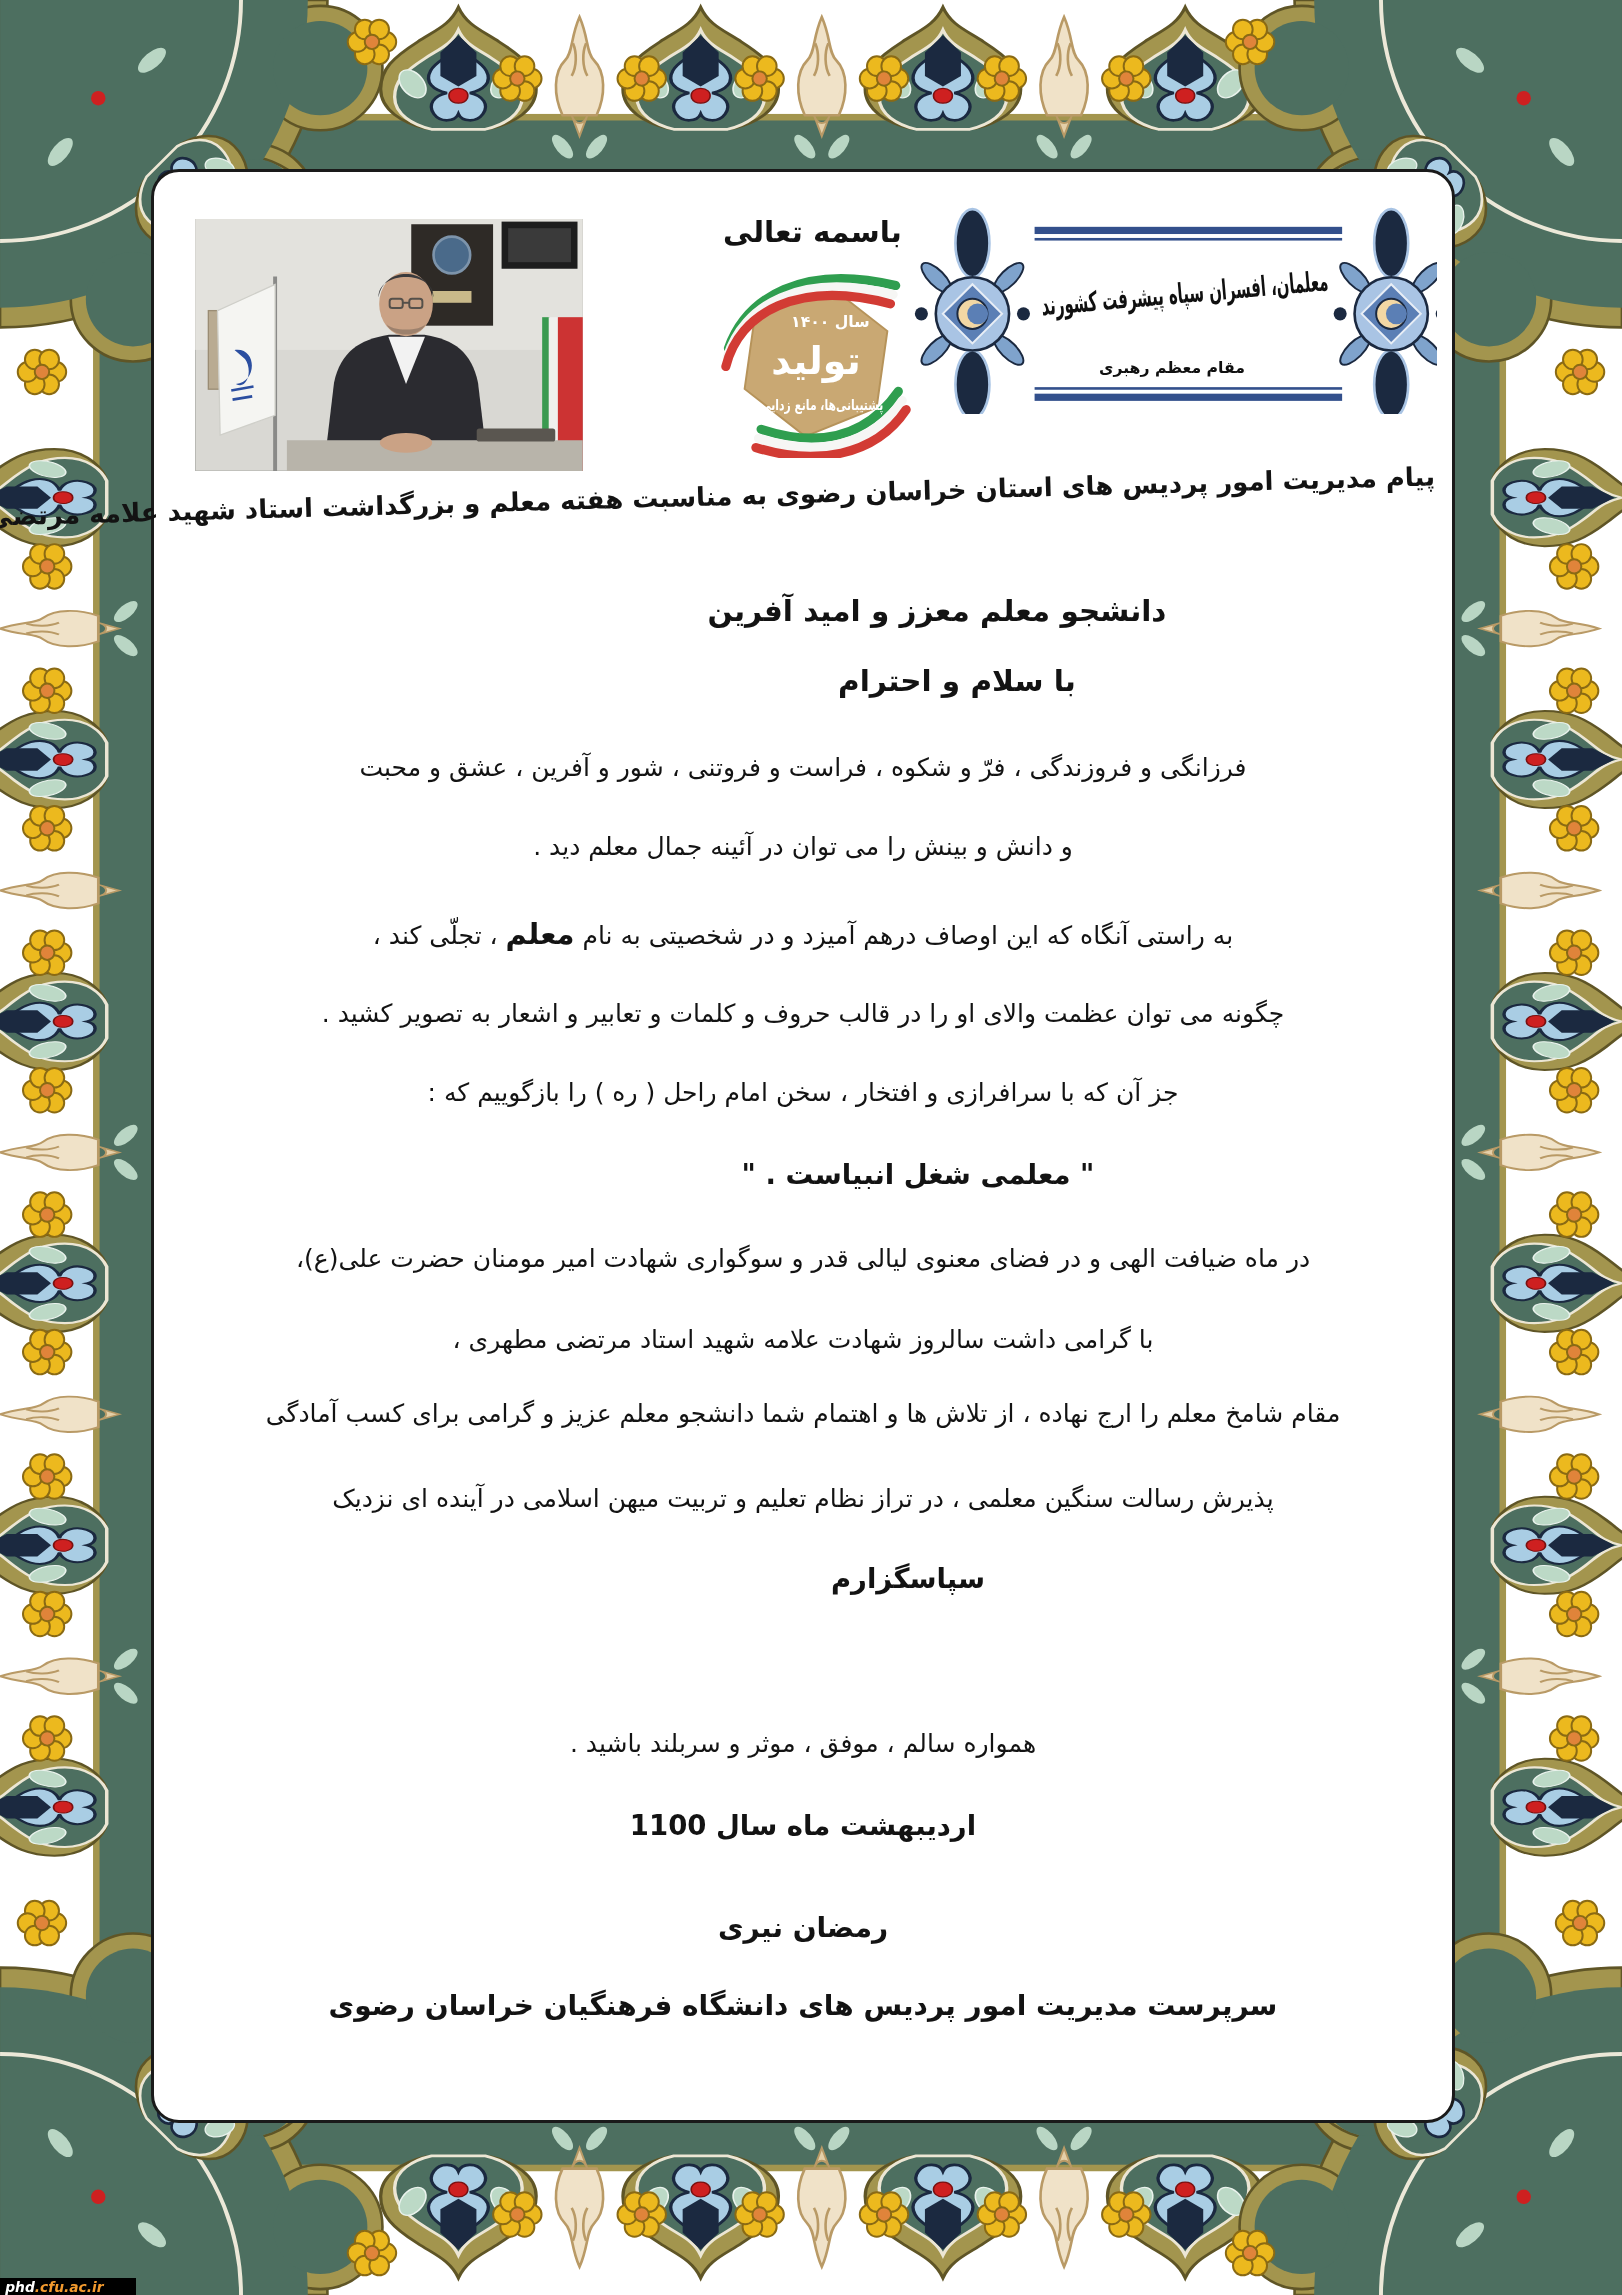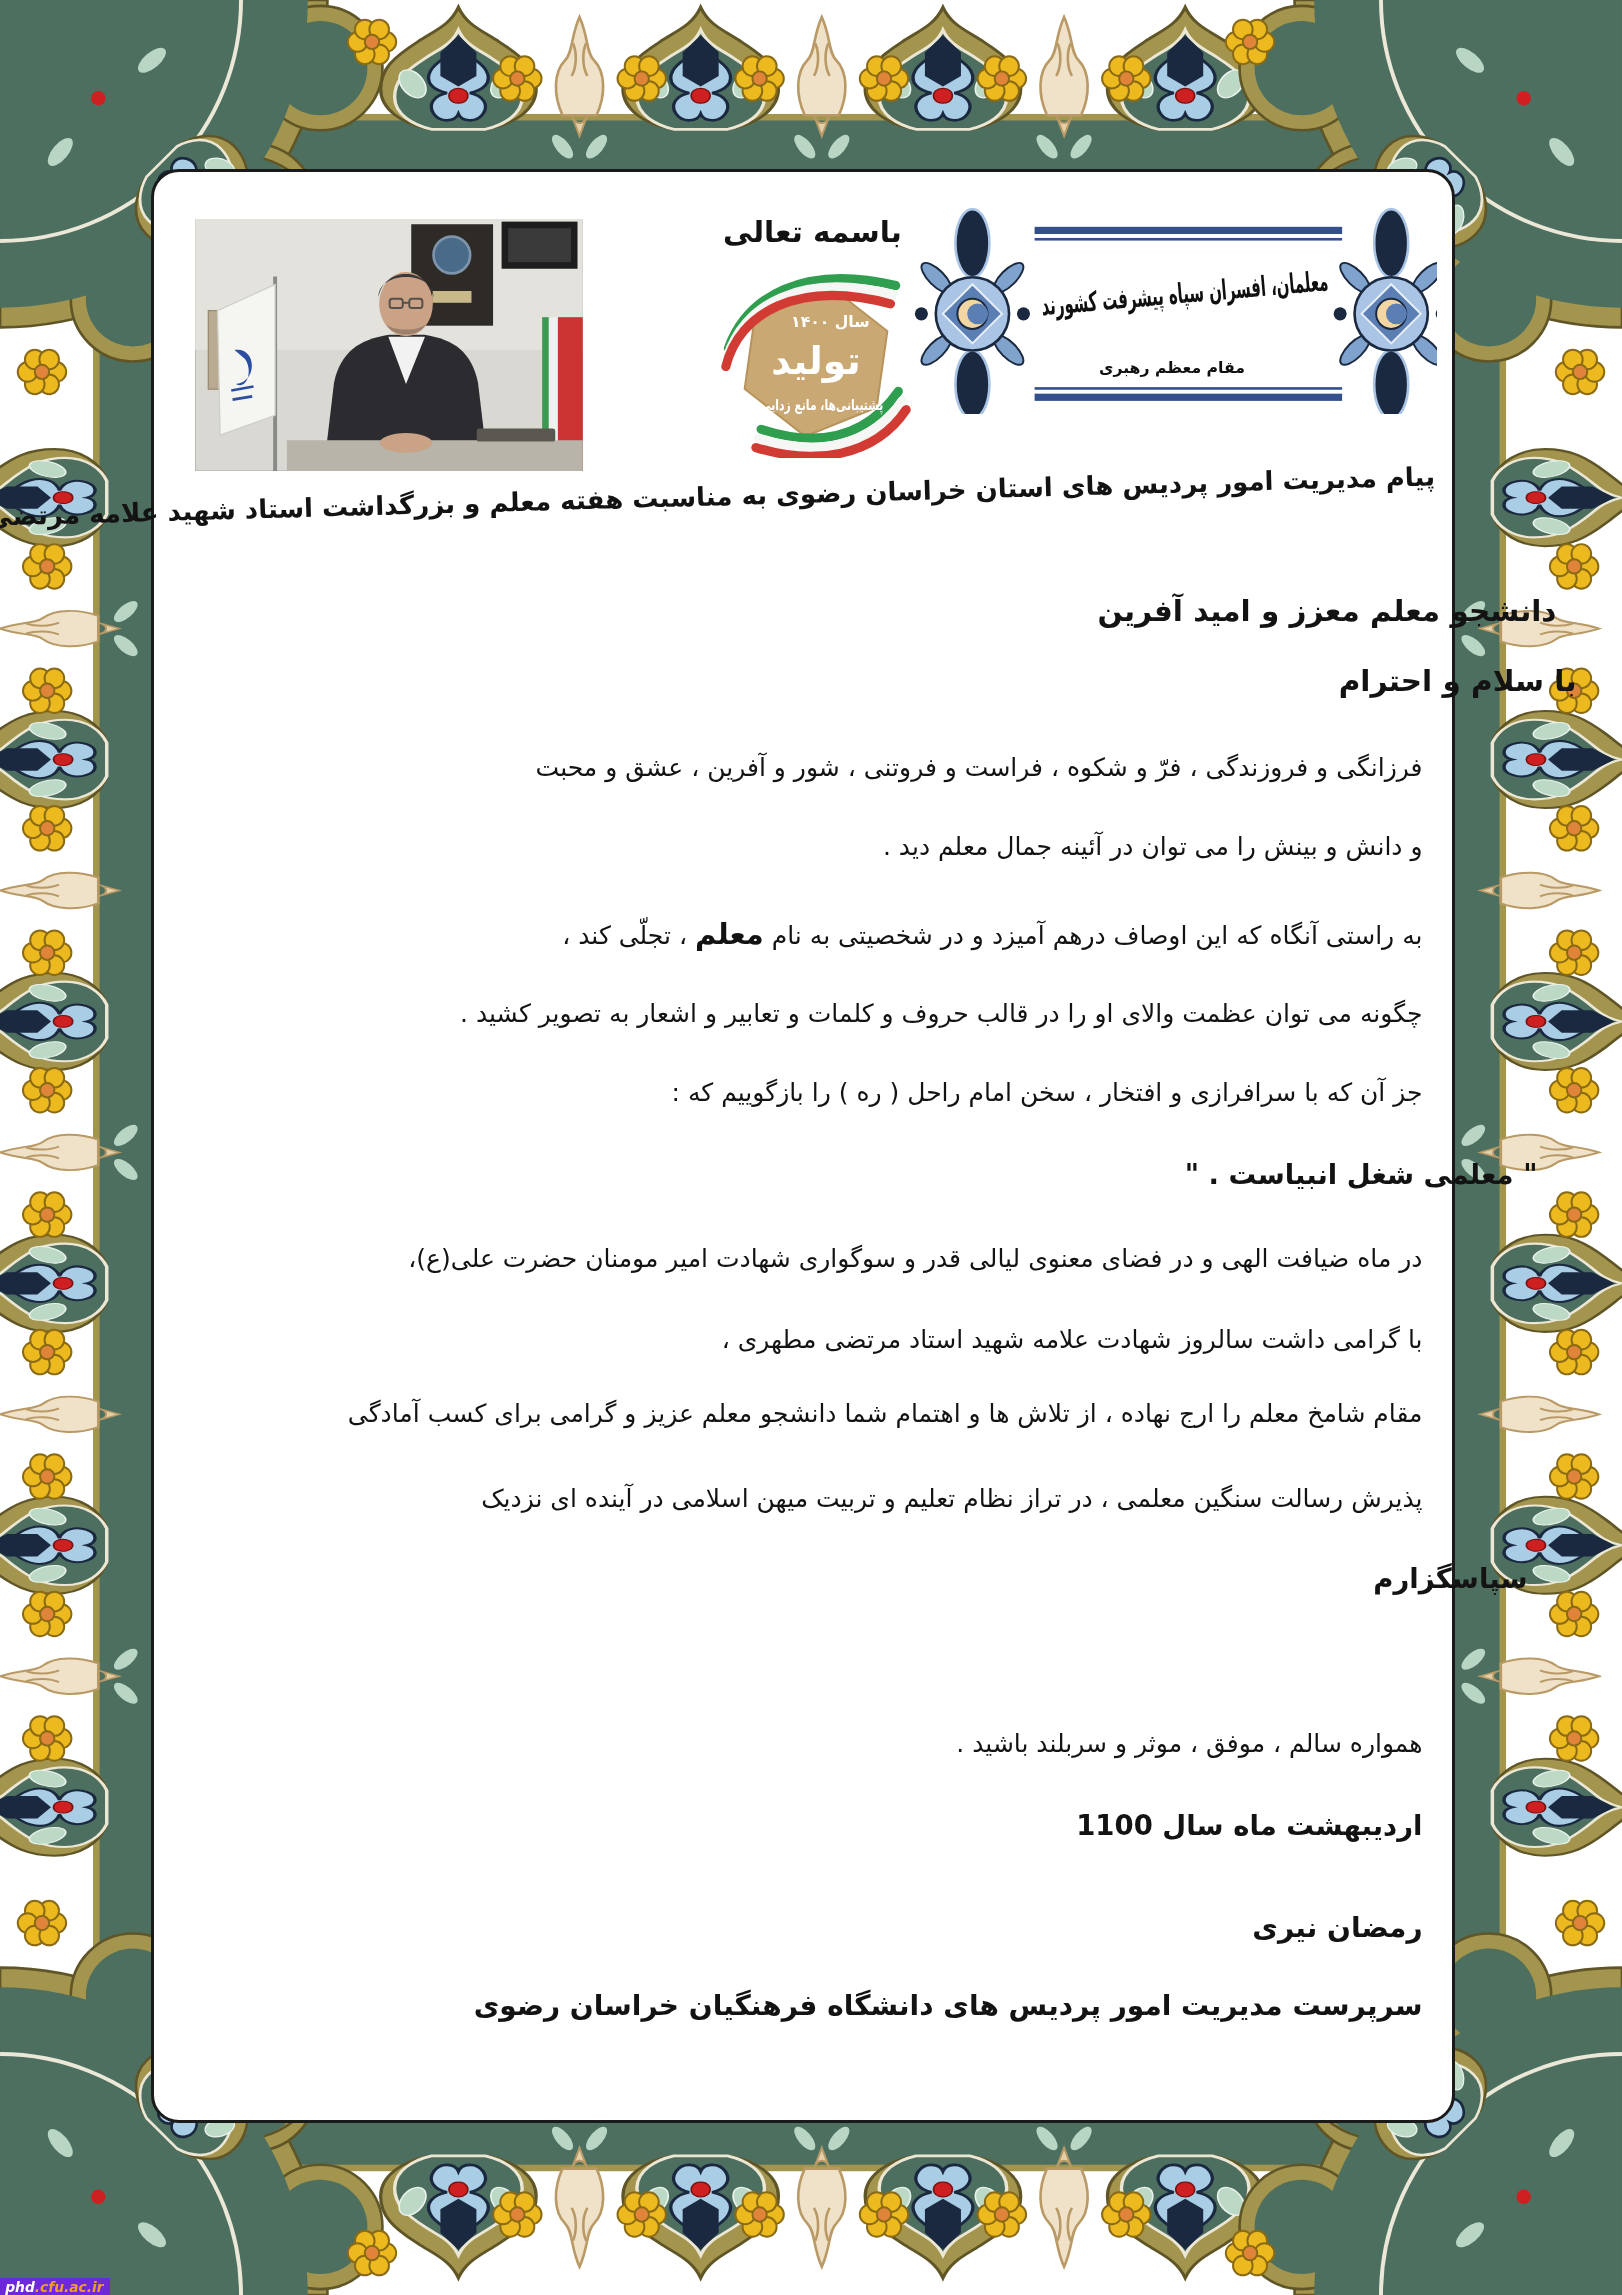--- a/index.html
+++ b/index.html
@@ -10,31 +10,31 @@
   .border-svg{position:absolute;left:0;top:0;width:1622px;height:2295px}
   .panel{
     position:absolute;left:151px;top:169px;width:1298px;height:1948px;
     background:#fff;border:3.9px solid #1a1a1a;border-radius:28px;direction:rtl;
   }
   .bism{position:absolute;top:43px;left:544px;width:229px;text-align:center;
         font-size:29.5px;font-weight:bold;white-space:nowrap}
   .callig{position:absolute;top:307px;left:16.4px;right:16.4px;text-align:center;
           font-size:26px;font-weight:bold;white-space:nowrap;
           transform:rotate(-1.6deg)}
-  .ln{position:absolute;left:29.5px;right:29.5px;text-align:right;font-size:25px;white-space:nowrap}
+  .ln{position:absolute;left:29.5px;right:29.5px;text-align:center;font-size:25px;white-space:nowrap}
   .sal{font-size:29.5px;font-weight:bold}
   .q{font-size:27.5px;font-weight:bold}
   .mu{font-weight:bold;font-size:29px}
   .sig{font-size:28px;font-weight:bold}
   .photo-svg{position:absolute;left:41px;top:47px}
   .banner-svg{position:absolute;left:753px;top:26px}
   .logo-svg{position:absolute;left:565px;top:90px}
   .banner-svg text,.logo-svg text{font-family:"DejaVu Sans","Liberation Sans",sans-serif}
   .watermark{
-    position:absolute;left:0;top:2278px;width:110px;height:17.7px;background:#6d28d9;
+    position:absolute;left:0;top:2278px;width:136px;height:17.7px;background:#000000;
     display:flex;align-items:center;padding-left:5.2px;box-sizing:border-box;
     font-style:italic;font-weight:bold;font-size:13.8px;z-index:5;
   }
   .wm-p{color:#ffffff}
   .wm-s{color:#f29a2e}
 </style>
 </head>
 <body>
 
 <svg class="border-svg" viewBox="0 0 2477 3505" aria-hidden="true">

